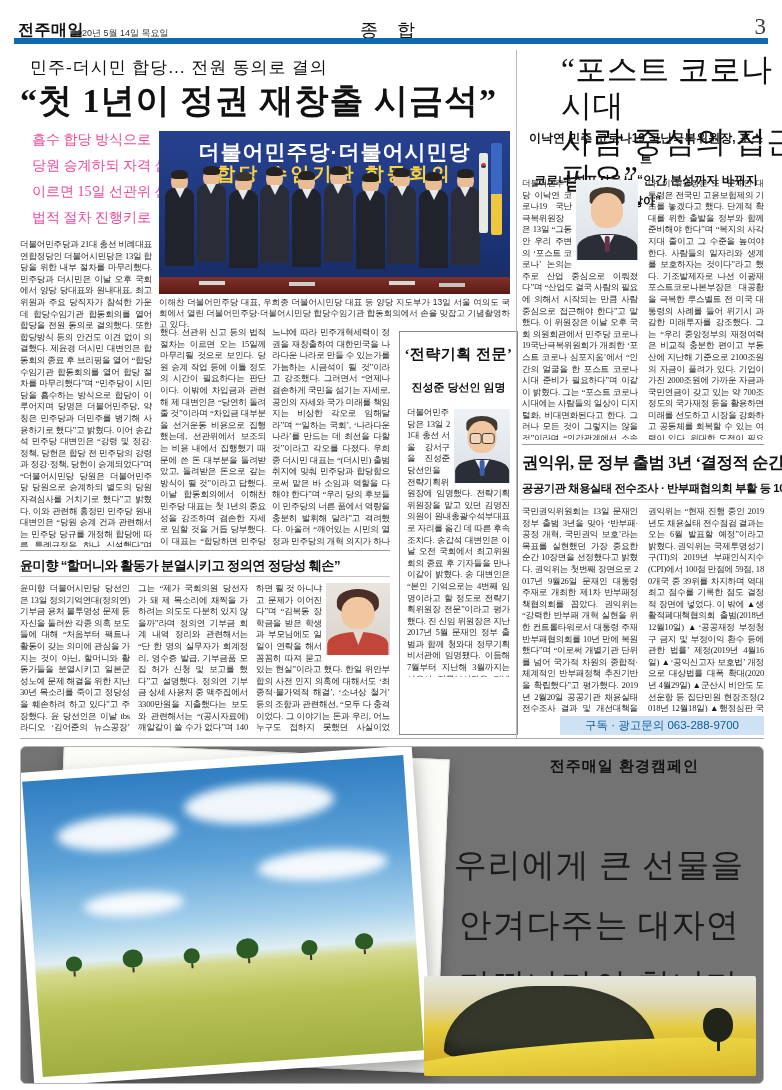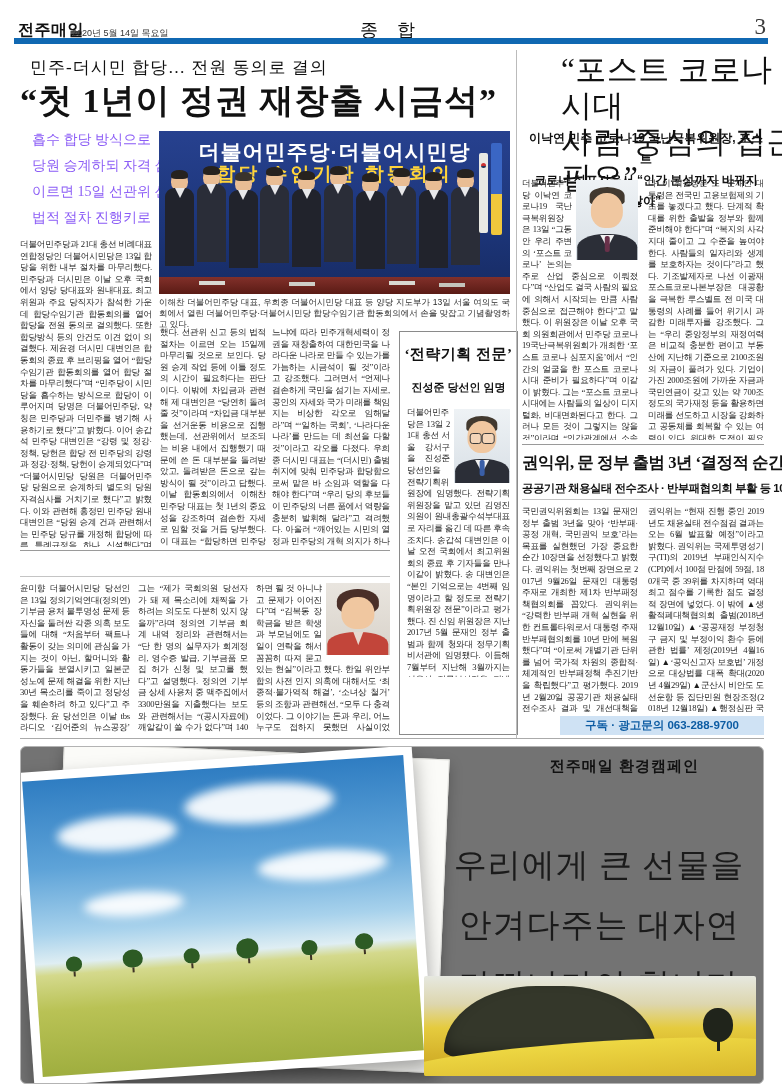--- a/index.html
+++ b/index.html
@@ -16,21 +16,21 @@
   .blue-rule{left:14px;top:38px;width:754px;height:6px;background:#1068b2;}
 
   
   .bodytext{font-size:8.6px;line-height:11.6px;text-align:justify;word-break:break-all;overflow:hidden;color:#1c1c1c;letter-spacing:-0.2px;}
   .hr{background:#9a9a9a;height:1px;}
   .vr{background:#bbb;width:1px;}
 
   
   .kicker{left:30px;top:56px;font-size:17px;letter-spacing:1px;color:#111;}
   .headline-main{left:20px;top:78px;width:494px;font-size:34px;font-weight:bold;letter-spacing:1px;white-space:nowrap;}
-  .deck{left:32px;top:127px;font-size:14px;line-height:26px;color:#8b5cf6;}
+  .deck{left:32px;top:127px;font-size:14px;line-height:26px;color:#ec4899;}
   .col-m1{left:20px;top:239px;width:132px;height:308px;}
   .col-m2{left:160px;top:327px;width:106px;height:220px;}
   .col-m3{left:272px;top:327px;width:118px;height:220px;}
 
   
   .main-photo{left:159px;top:131px;width:351px;height:163px;background:linear-gradient(180deg,#27418f 0%,#1c3579 60%,#172b63 100%);overflow:hidden;}
   .mp-line1{position:absolute;left:0;top:7px;width:100%;text-align:center;color:#fff;font-family:"Liberation Sans","DejaVu Sans",sans-serif;font-weight:bold;font-size:21px;letter-spacing:1px;}
   .mp-line2{position:absolute;left:0;top:30px;width:100%;text-align:center;color:#ffd43a;font-family:"Liberation Sans","DejaVu Sans",sans-serif;font-weight:bold;font-size:19px;letter-spacing:3px;}
   .mp-row{position:absolute;left:6px;right:30px;bottom:14px;height:112px;display:flex;justify-content:space-between;align-items:flex-end;}
   .fig{position:relative;width:29px;}
@@ -80,21 +80,21 @@
   .col-p1 .avatar{float:right;margin:2px 0 3px 4px;}
 
   
   .acrc-rule-top{left:522px;top:444px;width:242px;}
   .acrc-headline{left:522px;top:452px;width:242px;font-size:16.5px;font-weight:bold;letter-spacing:-.5px;white-space:nowrap;}
   .acrc-sub{left:522px;top:481px;width:242px;font-family:"Liberation Sans","DejaVu Sans",sans-serif;font-weight:bold;font-size:11.3px;letter-spacing:-.4px;white-space:nowrap;}
   .acrc-rule-mid{left:522px;top:499px;width:242px;background:#c4c4c4;}
   .col-a1{left:522px;top:506px;width:116px;height:206px;}
   .col-a2{left:648px;top:506px;width:116px;height:206px;}
   .subscribe{left:560px;top:716px;width:204px;height:19px;background:#cfe2f4;display:flex;align-items:center;justify-content:center;
-             font-family:"Liberation Sans","DejaVu Sans",sans-serif;font-weight:bold;font-size:11.5px;color:#0d5ca3;}
+             font-family:"Liberation Sans","DejaVu Sans",sans-serif;font-weight:normal;font-size:11.5px;color:#0d5ca3;}
 
   
   .yoon-rule-top{left:20px;top:550px;width:370px;}
   .yoon-headline{left:20px;top:557px;width:372px;font-family:"Liberation Sans","DejaVu Sans",sans-serif;font-weight:bold;font-size:13.2px;letter-spacing:-.6px;white-space:nowrap;}
   .yoon-rule-mid{left:20px;top:576px;width:370px;background:#c4c4c4;}
   .col-y1{left:20px;top:583px;width:110px;height:150px;}
   .col-y2{left:138px;top:583px;width:110px;height:150px;}
   .col-y3{left:256px;top:583px;width:134px;height:150px;}
   .col-y3 .avatar{float:right;margin:0 0 3px 4px;}
   .bottom-rule{left:20px;top:738px;width:744px;background:#aaa;}
@@ -234,20 +234,21 @@
 
   <div class="abs hr acrc-rule-top"></div>
   <div class="abs acrc-headline">권익위, 문 정부 출범 3년 ‘결정적 순간’ 선정</div>
   <div class="abs acrc-sub">공공기관 채용실태 전수조사 · 반부패협의회 부활 등 10장면</div>
   <div class="abs hr acrc-rule-mid"></div>
   <div class="abs bodytext col-a1">국민권익위원회는 13일 문재인 정부 출범 3년을 맞아 ‘반부패·공정 개혁, 국민권익 보호’라는 목표를 실현했던 가장 중요한 순간 10장면을 선정했다고 밝혔다. 권익위는 첫번째 장면으로 2017년 9월26일 문재인 대통령 주재로 개최한 제1차 반부패정책협의회를 꼽았다. 권익위는 “강력한 반부패 개혁 실현을 위한 컨트롤타워로서 대통령 주재 반부패협의회를 10년 만에 복원했다”며 “이로써 개별기관 단위를 넘어 국가적 차원의 종합적·체계적인 반부패정책 추진기반을 확립했다”고 평가했다. 2019년 2월20일 공공기관 채용실태 전수조사 결과 및 개선대책을 발표한 것도 결정적 장면에 포함됐다. 2년간(2017~2018년)의 실태점검 결과 총 519건의 채용비리를 적발, 연루자는 엄중 제재하고 채용비리 피해자 320명에게는 재응시 기회를 부여했다는 게 권익위의 설명이다.</div>
   <div class="abs bodytext col-a2">권익위는 “현재 진행 중인 2019년도 채용실태 전수점검 결과는 오는 6월 발표할 예정”이라고 밝혔다. 권익위는 국제투명성기구(TI)의 2019년 부패인식지수(CPI)에서 100점 만점에 59점, 180개국 중 39위를 차지하며 역대 최고 점수를 기록한 점도 결정적 장면에 넣었다. 이 밖에 ▲생활적폐대책협의회 출범(2018년 12월10일) ▲‘공공재정 부정청구 금지 및 부정이익 환수 등에 관한 법률’ 제정(2019년 4월16일) ▲‘공익신고자 보호법’ 개정으로 대상법률 대폭 확대(2020년 4월29일) ▲군산시 비안도 도선운항 등 집단민원 현장조정(2018년 12월18일) ▲행정심판 국선대리인제도 도입(2018년 11월1일) ▲‘한눈에 보는 민원빅데이터’ 개통(2019년 1월30일) ▲정부합동민원센터 개소(2019년 10월1일) 등이 발표됐다. /뉴시스</div>
   <div class="abs subscribe">구독 · 광고문의 063-288-9700</div>
 
   <div class="abs hr yoon-rule-top"></div>
+  <div class="abs yoon-headline">윤미향 “할머니와 활동가 분열시키고 정의연 정당성 훼손”</div>
   <div class="abs hr yoon-rule-mid"></div>
   <div class="abs bodytext col-y1">윤미향 더불어시민당 당선인은 13일 정의기억연대(정의연) 기부금 용처 불투명성 문제 등 자신을 둘러싼 각종 의혹 보도들에 대해 “처음부터 팩트나 활동이 갖는 의미에 관심을 가지는 것이 아닌, 할머니와 활동가들을 분열시키고 일본군 성노예 문제 해결을 위한 지난 30년 목소리를 죽이고 정당성을 훼손하려 하고 있다”고 주장했다. 윤 당선인은 이날 tbs 라디오 ‘김어준의 뉴스공장’ 인터뷰에서 기자들이 자신의 집까지 찾아온 사실을 언급하며 “너무 잔인하다. 지금이라도 당장 중단해 줄 것을 요구한다”며 이같이 밝혔다.</div>
   <div class="abs bodytext col-y2">그는 “제가 국회의원 당선자가 돼 제 목소리에 채찍을 가하려는 의도도 다분히 있지 않을까”라며 정의연 기부금 회계 내역 정리와 관련해서는 “단 한 명의 실무자가 회계정리, 영수증 발급, 기부금품 모집 허가 신청 및 보고를 했다”고 설명했다. 정의연 기부금 상세 사용처 중 맥주집에서 3300만원을 지출했다는 보도와 관련해서는 “(공시자료에) 깨알같이 쓸 수가 없다”며 140여차례 진행된 모금행사 지출 총액을 하나의 항목에 모아서 처리했다는 취지로 해명했다. 그러면서 “제명이 돼도 꼬리에 꼬리를 물고 모든 영수증과 기부자를 공개</div>
   <div class="abs bodytext col-y3">
     <div class="avatar yoon" style="width:64px;height:72px">
       <div class="av-hair"></div>
         <div class="av-face"></div>
         <div class="av-body"></div>
     </div>
     <span>하면 될 것 아니냐고 문제가 이어진다”며 “김복동 장학금을 받은 학생과 부모님에도 일일이 연락을 해서 꼼꼼히 따져 묻고 있는 현실”이라고 했다. 한일 위안부 합의 사전 인지 의혹에 대해서도 ‘최종적·불가역적 해결’, ‘소녀상 철거’ 등의 조항과 관련해선, “모두 다 충격이었다. 그 이야기는 돈과 우리, 어느 누구도 접하지 못했던 사실이었다”고 재차 강조했다. /뉴시스</span>

